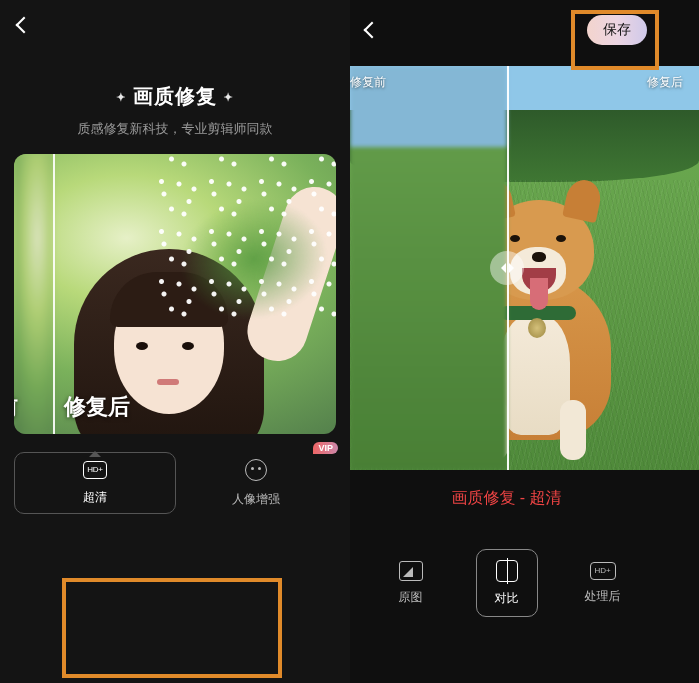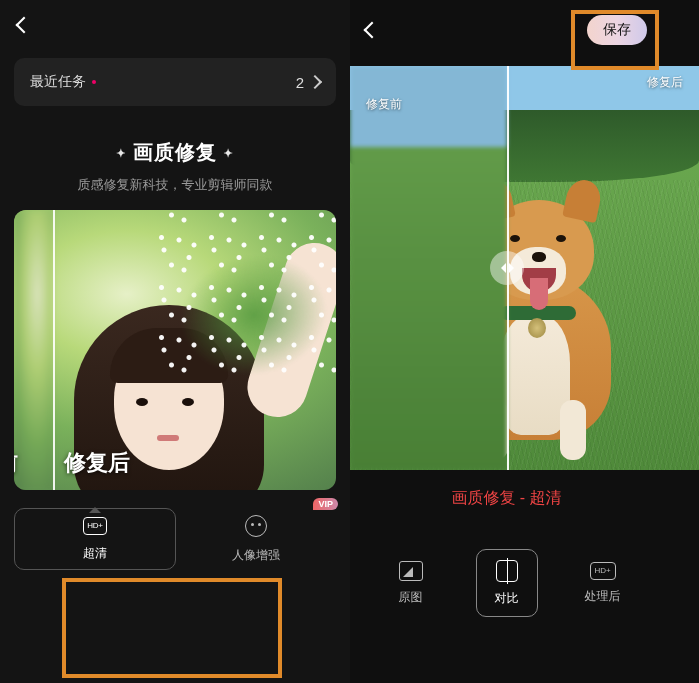--- a/index.html
+++ b/index.html
@@ -199,21 +199,21 @@
   .r-handle {
     position: absolute; left: 45%; top: 50%; transform: translate(-50%,-50%);
     width: 34px; height: 34px; border-radius: 50%;
     background: rgba(255,255,255,.45);
     display: flex; align-items: center; justify-content: center; gap: 3px;
   }
   .r-handle .tri { width: 0; height: 0; border: 5px solid transparent; }
   .r-handle .tl { border-right-color: #fff; }
   .r-handle .tr { border-left-color: #fff; }
   .r-top-label { position: absolute; top: 8px; font-size: 12px; color: #fff; text-shadow: 0 1px 3px rgba(0,0,0,.6);}
-  .r-top-label.tlbl { left: 16px; margin-top: 22px; }
+  .r-top-label.tlbl { left: 0; }
   .r-top-label.trbl { right: 16px; }
 
   
   .dog-body {
     position: absolute; left: 96px; bottom: 30px; width: 165px; height: 165px;
     background: linear-gradient(#d79649,#c77f36);
     border-radius: 45% 45% 35% 35%;
   }
   .dog-chest {
     position: absolute; left: 150px; bottom: 35px; width: 70px; height: 120px;
@@ -269,27 +269,20 @@
   .hdplus-icon{ width:26px; height:18px; border:1.5px solid currentColor; border-radius:4px; font-size:8px; display:flex;align-items:center;justify-content:center;}
 </style>
 </head>
 <body>
 
 <div class="panel left">
   <div class="l-header">
     <div class="chev"></div>
   </div>
 
-  <div class="recent-row">
-    <span>最近任务</span>
-    <span class="dot"></span>
-    <span class="spacer"></span>
-    <span class="count">2</span>
-    <span class="chev-r"></span>
-  </div>
 
   <div class="title-row">
     <span class="spark">✦</span>
     <span>画质修复</span>
     <span class="spark">✦</span>
   </div>
   <div class="subtitle-row">质感修复新科技，专业剪辑师同款</div>
 
   <div class="preview-box">
     <div class="hair"></div>

